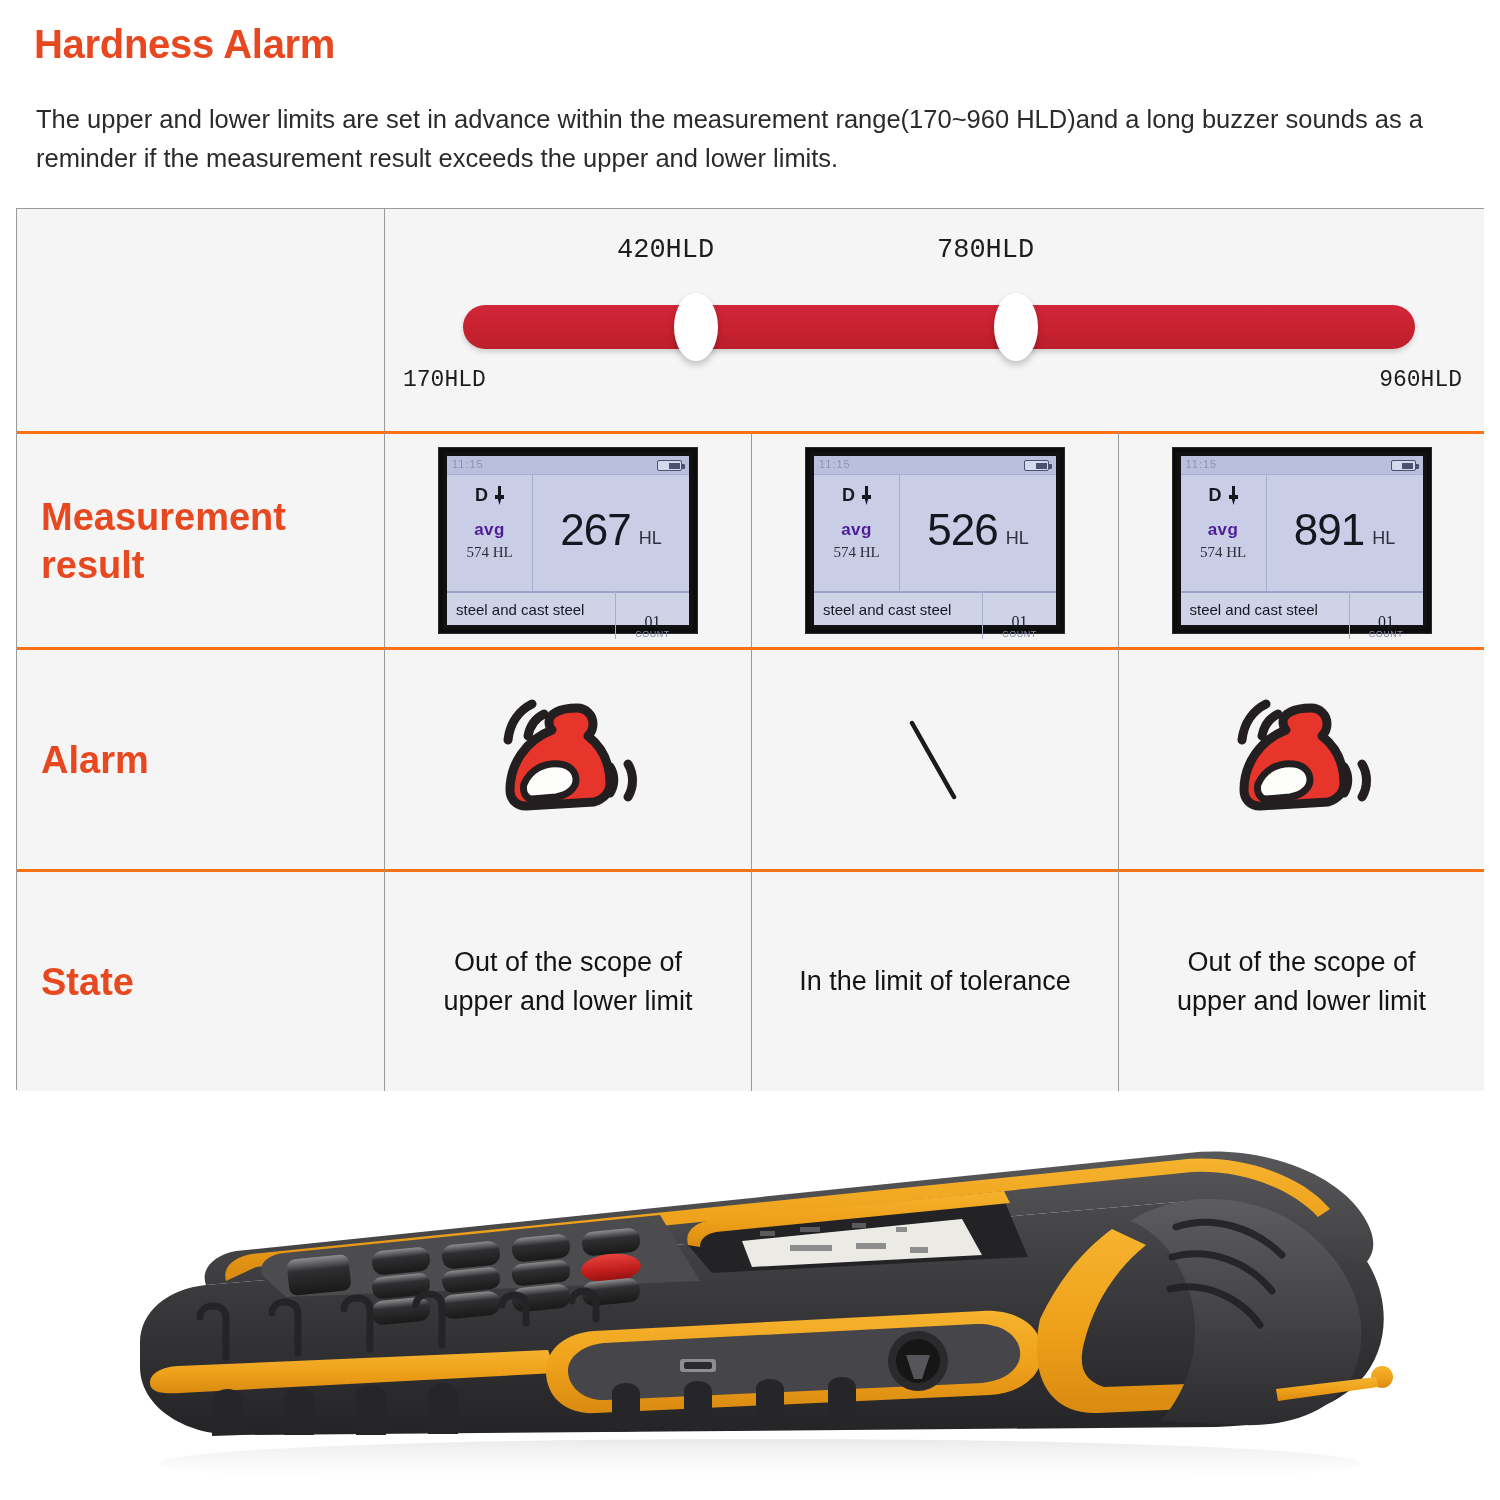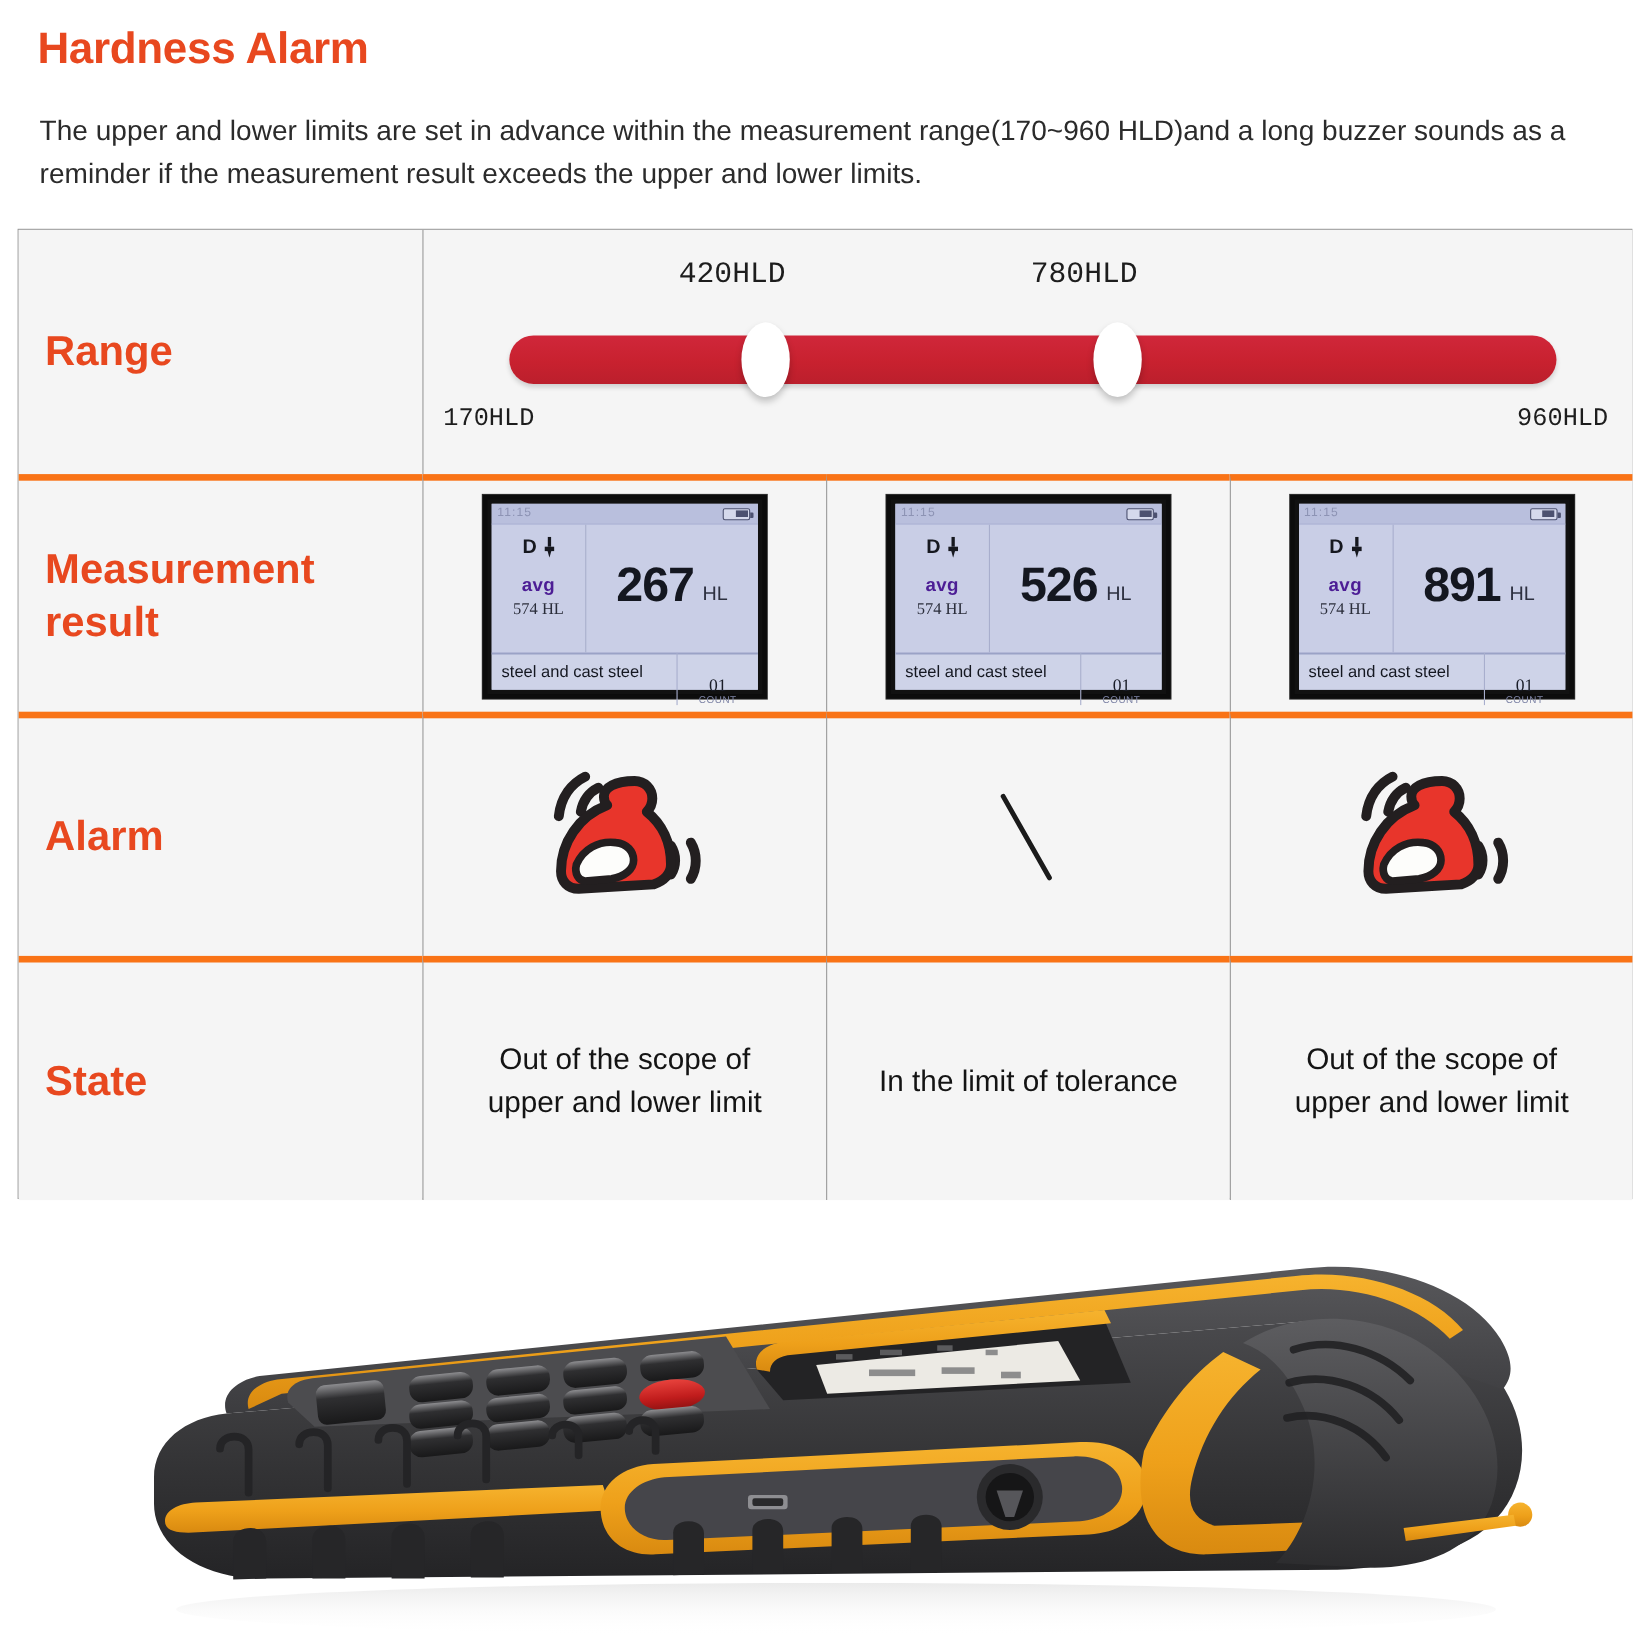--- a/index.html
+++ b/index.html
@@ -27,21 +27,21 @@
     position:absolute; left:16px; top:208px;
     width:1468px; height:882px;
     border:1px solid #9a9a9a;
     background:#f5f5f5;
     display:grid;
     grid-template-columns:367px 367px 367px 366px;
     grid-template-rows:222px 216px 222px 222px;
   }
   .cell { position:relative; background:#f5f5f5; overflow:hidden; }
   .bl { border-left:1px solid #9a9a9a; }
-  .bt { border-top:6px solid #f97316; }
+  .bt { border-top:3px solid #f97316; }
 
   .rowlabel {
     display:flex; align-items:center;
     padding-left:24px;
     font-size:38px; font-weight:bold; color:#e8481f;
     line-height:48px;
   }
 
   
   .range-wrap { position:relative; width:100%; height:100%; }
@@ -115,21 +115,21 @@
   .lcd-left {
     width:86px; border-right:1px solid #a8aecd;
     display:flex; flex-direction:column; align-items:center;
     padding-top:10px;
   }
   .lcd-d { font-size:18px; font-weight:bold; color:#16181f; display:flex; align-items:center; gap:7px; }
   .probe-ico { display:block; }
   .lcd-avg { font-size:17px; font-weight:bold; color:#4c1d95; margin-top:14px; letter-spacing:.4px; }
   .lcd-avgval { font-size:15px; color:#2a2d3a; margin-top:4px; font-family:"Liberation Serif", serif; }
   .lcd-right { flex:1; display:flex; align-items:center; justify-content:center; gap:8px; padding-bottom:6px; }
-  .lcd-big { font-size:44px; font-weight:bold; color:#141720; letter-spacing:-1px; line-height:1; }
+  .lcd-big { font-size:44px; font-weight:normal; color:#141720; letter-spacing:-1px; line-height:1; }
   .lcd-unit { font-size:18px; color:#2d3040; padding-top:16px; }
   .lcd-bot {
     height:34px; background:#ced3e8;
     border-top:2px solid #9aa2c6;
     display:flex; align-items:center;
   }
   .lcd-mat {
     flex:1; font-size:15px; color:#141720; padding-left:9px; white-space:nowrap;
   }
   .lcd-cnt {
@@ -155,21 +155,20 @@
 </head>
 <body>
 
 <div class="page">
 
   <div class="hdr-title">Hardness Alarm</div>
   <div class="hdr-desc">The upper and lower limits are set in advance within the measurement range(170~960 HLD)and a long buzzer sounds as a reminder if the measurement result exceeds the upper and lower limits.</div>
 
   <div class="tbl">
 
-    <div class="cell rowlabel">Range</div>
     <div class="cell bl" style="grid-column:2 / span 3;font-family:Liberation Mono, monospace;">
       <div class="range-wrap">
         <div class="knob-lbl l1">420HLD</div>
         <div class="knob-lbl l2">780HLD</div>
         <div class="track"></div>
         <div class="knob k1"></div>
         <div class="knob k2"></div>
         <div class="end-lbl left">170HLD</div>
         <div class="end-lbl right">960HLD</div>
       </div>

